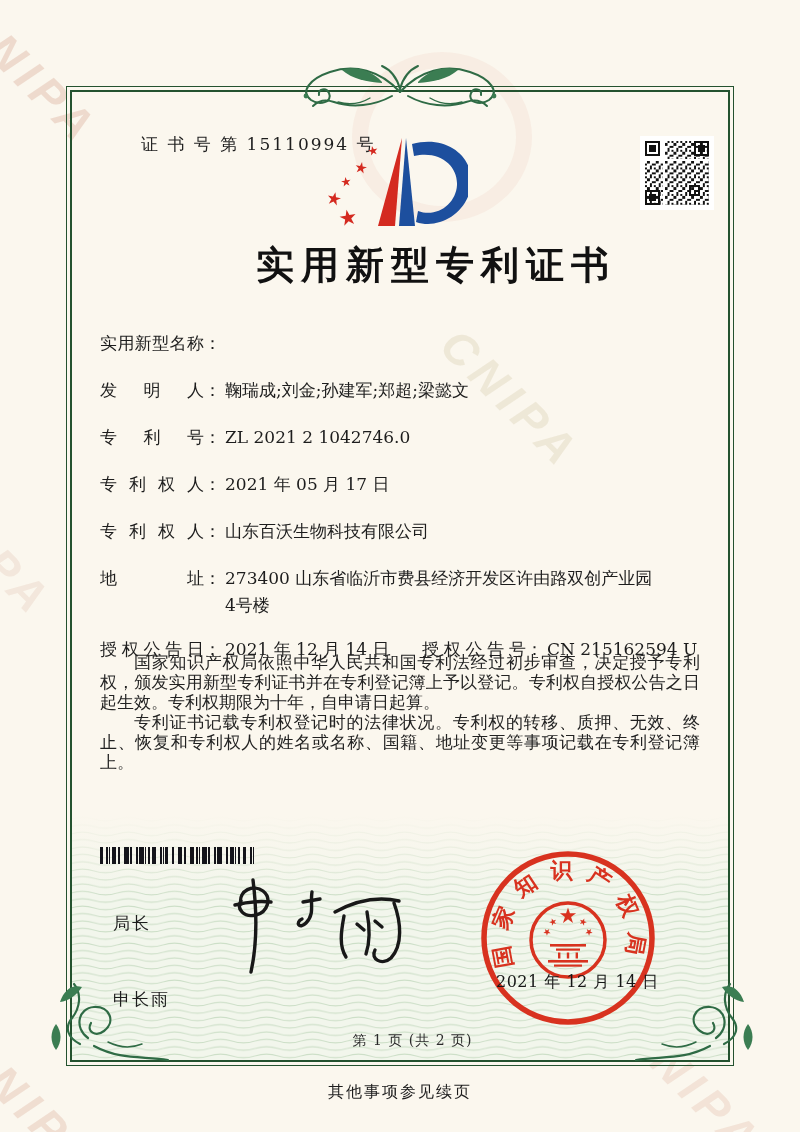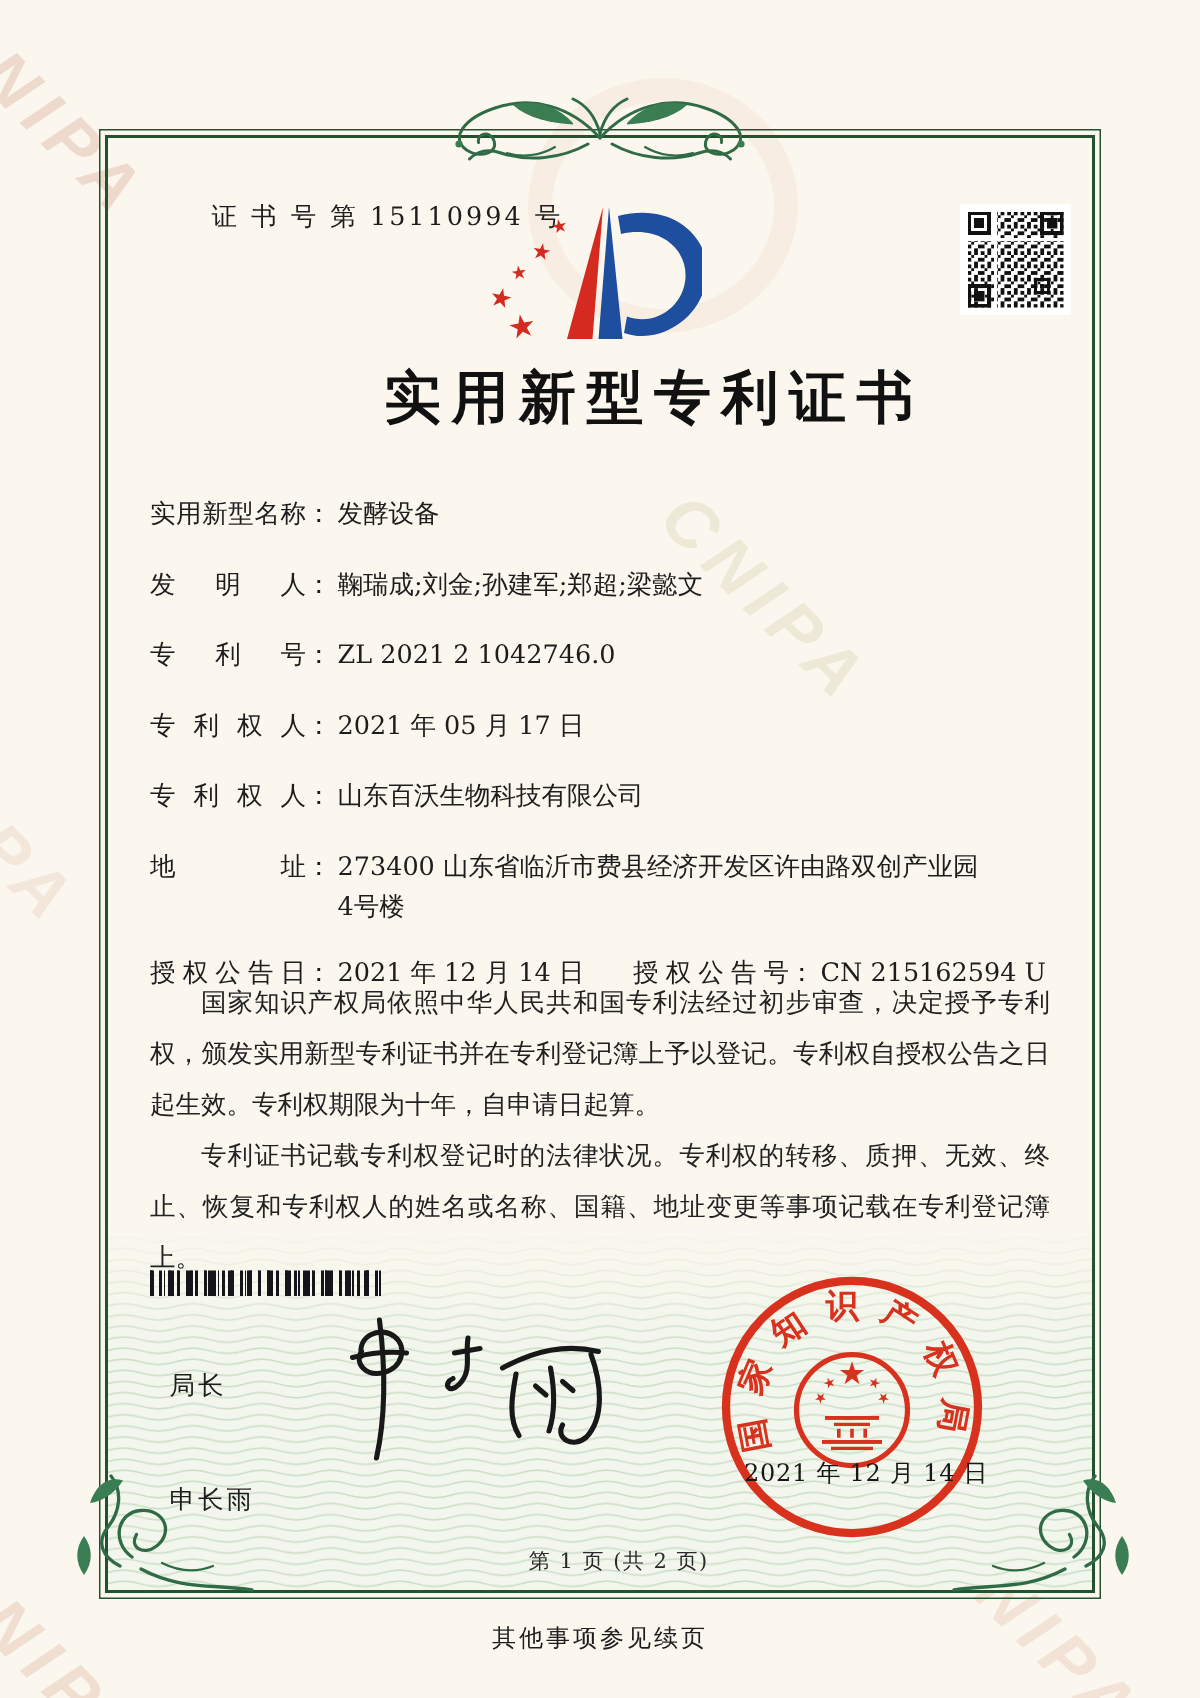--- a/index.html
+++ b/index.html
@@ -65,21 +65,21 @@
   .f-label {
     flex:none; width:104px; text-align:justify; text-align-last:justify;
     -moz-text-align-last:justify;
   }
   .f-colon { flex:none; }
   .f-value { flex:1; padding-left:4px; }
   .grant-pair { position:absolute; left:322px; top:0; display:flex; white-space:nowrap; }
   
   .paras { position:absolute; left:100px; top:652px; width:600px; z-index:7; }
   .paras p {
-    font-size:17px; line-height:34px; text-indent:2em; text-align:justify;
+    font-size:17px; line-height:20px; text-indent:2em; text-align:justify;
     color:#222;
   }
   
   .barcode {
     position:absolute; left:100px; top:847px; width:156px; height:17px; z-index:7;
     background-image:
       repeating-linear-gradient(90deg,#14141a 0 2px,transparent 2px 6px),
       repeating-linear-gradient(90deg,#14141a 0 1px,transparent 1px 9px),
       repeating-linear-gradient(90deg,#14141a 0 3px,transparent 3px 13px);
   }
@@ -213,21 +213,20 @@
     </g>
   </svg>
 </div>
 
 <div class="title">实用新型专利证书</div>
 
 <div class="fields">
   <div class="frow">
     <span class="f-label">实用新型名称</span>
       <span class="f-colon">：</span>
-    <span class="f-value">发酵设备</span>
   </div>
   <div class="frow">
     <span class="f-label">发明人</span>
       <span class="f-colon">：</span>
     <span class="f-value">鞠瑞成;刘金;孙建军;郑超;梁懿文</span>
   </div>
   <div class="frow">
     <span class="f-label">专利号</span>
       <span class="f-colon">：</span>
     <span class="f-value">ZL 2021 2 1042746.0</span>

